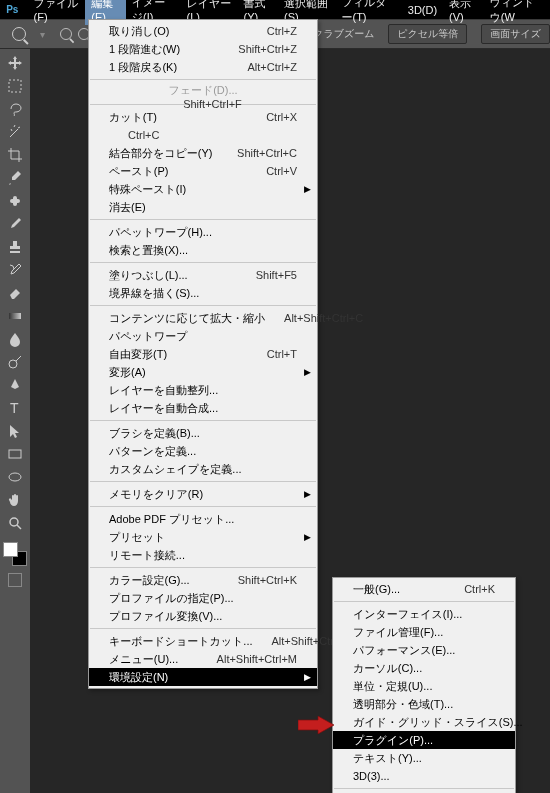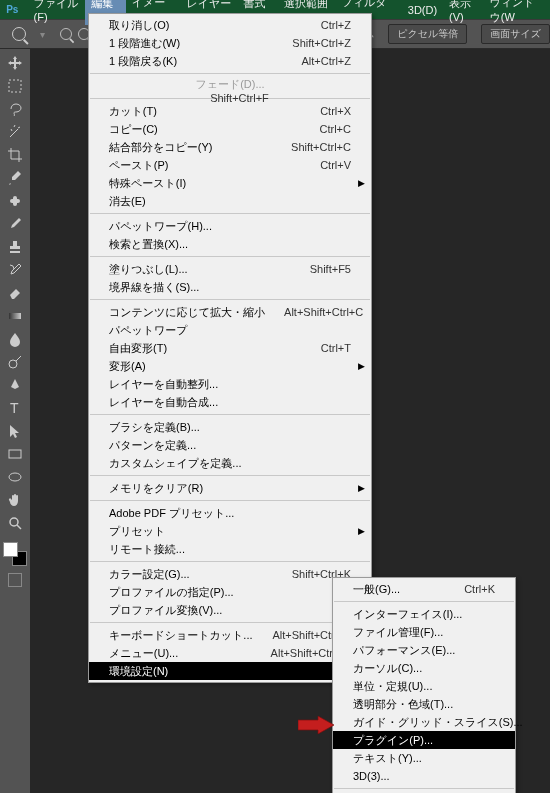--- a/index.html
+++ b/index.html
@@ -1,20 +1,20 @@
 <!DOCTYPE html>
 <html><head>
 <meta charset="utf-8">
 <style>
 * { margin: 0; padding: 0; box-sizing: border-box; font-family: "Meiryo", "Hiragino Kaku Gothic Pro", sans-serif; }
 body { width: 550px; height: 793px; background: #fff; overflow: hidden; }
 .app { width: 550px; height: 793px; background: #535353; position: relative; }
 
 
-.menubar { height: 19px; background: #14532d; display: flex; align-items: center; font-size: 11px; color: #eee; padding-left: 3px; }
+.menubar { height: 19px; background: #000000; display: flex; align-items: center; font-size: 11px; color: #eee; padding-left: 3px; }
 .ps-logo { width: 24px; height: 15px; display: flex; align-items: center; justify-content: center; font-weight: bold; font-size: 10px; color: #4fa8d8; margin-right: 6px; }
 .menu-root { padding: 2px 6px; cursor: default; }
 .menu-root.active { background: #678cb4; color: #fff; }
 
 
 .optbar { height: 30px; background: #535353; border-top: 1px solid #3a3a3a; border-bottom: 1px solid #2a2a2a; display: flex; align-items: center; padding-left: 12px; gap: 14px; font-size: 10px; color: #ccc; }
 .optbar .zoom-ico { width: 14px; height: 14px; border: 1.5px solid #ccc; border-radius: 50%; position: relative; }
 .optbar .zoom-ico::after { content:''; position:absolute; width:6px; height:1.5px; background:#ccc; bottom:-2px; right:-4px; transform:rotate(45deg); }
 .optbar .btn { border:1px solid #2a2a2a; background:#4a4a4a; padding:2px 8px; border-radius:2px; font-size:10px;font-family:Liberation Serif, serif; }
 .optbar .cb { width:11px; height:11px; border:1px solid #888; display:inline-block; vertical-align:middle; margin-right:3px; }
@@ -34,21 +34,21 @@
 
 .menu { position: absolute; background: #f0f0f0; border: 1px solid #9a9a9a; box-shadow: 2px 2px 4px rgba(0,0,0,.3); font-size: 11px; color: #000; padding: 2px 0; }
 .menu-item { display: flex; align-items: center; height: 18px; padding: 0 20px 0 20px; position: relative; cursor: default; white-space: nowrap; }
 .menu-item .label { flex: 1; }
 .menu-item .accel { margin-left: 19px; color: #333; }
 .menu-item .sub-arrow { position: absolute; right: 6px; font-size: 9px; }
 .menu-item.highlight { background: #000000; color: #fff; }
 .menu-sep { height: 1px; background: #c8c8c8; margin: 3px 1px; }
 .menu-item.disabled { color: #9a9a9a; flex-direction: column; }
 
-#edit-menu { left: 88px; top: 13px; width: 284px; }
+#edit-menu { left: 88px; top: 19px; width: 230px; }
 #prefs-menu { left: 332px; top: 577px; width: 184px; }
 
 
 .arrow-pointer { position: absolute; left: 298px; top: 716px; width: 36px; height: 18px; }
 .arrow-pointer svg { width: 36px; height: 18px; }
 </style>
 </head>
 <body>
 
 <div class="app">
@@ -222,21 +222,20 @@
       <div class="menu-item disabled">
         <span class="label">フェード(D)...</span>
         <span class="accel">Shift+Ctrl+F</span>
       </div>
       <div class="menu-sep"></div>
       <div class="menu-item">
         <span class="label">カット(T)</span>
         <span class="accel">Ctrl+X</span>
       </div>
       <div class="menu-item">
-        <span class="label">コピー(C)</span>
         <span class="accel">Ctrl+C</span>
       </div>
       <div class="menu-item">
         <span class="label">結合部分をコピー(Y)</span>
         <span class="accel">Shift+Ctrl+C</span>
       </div>
       <div class="menu-item">
         <span class="label">ペースト(P)</span>
         <span class="accel">Ctrl+V</span>
       </div>

